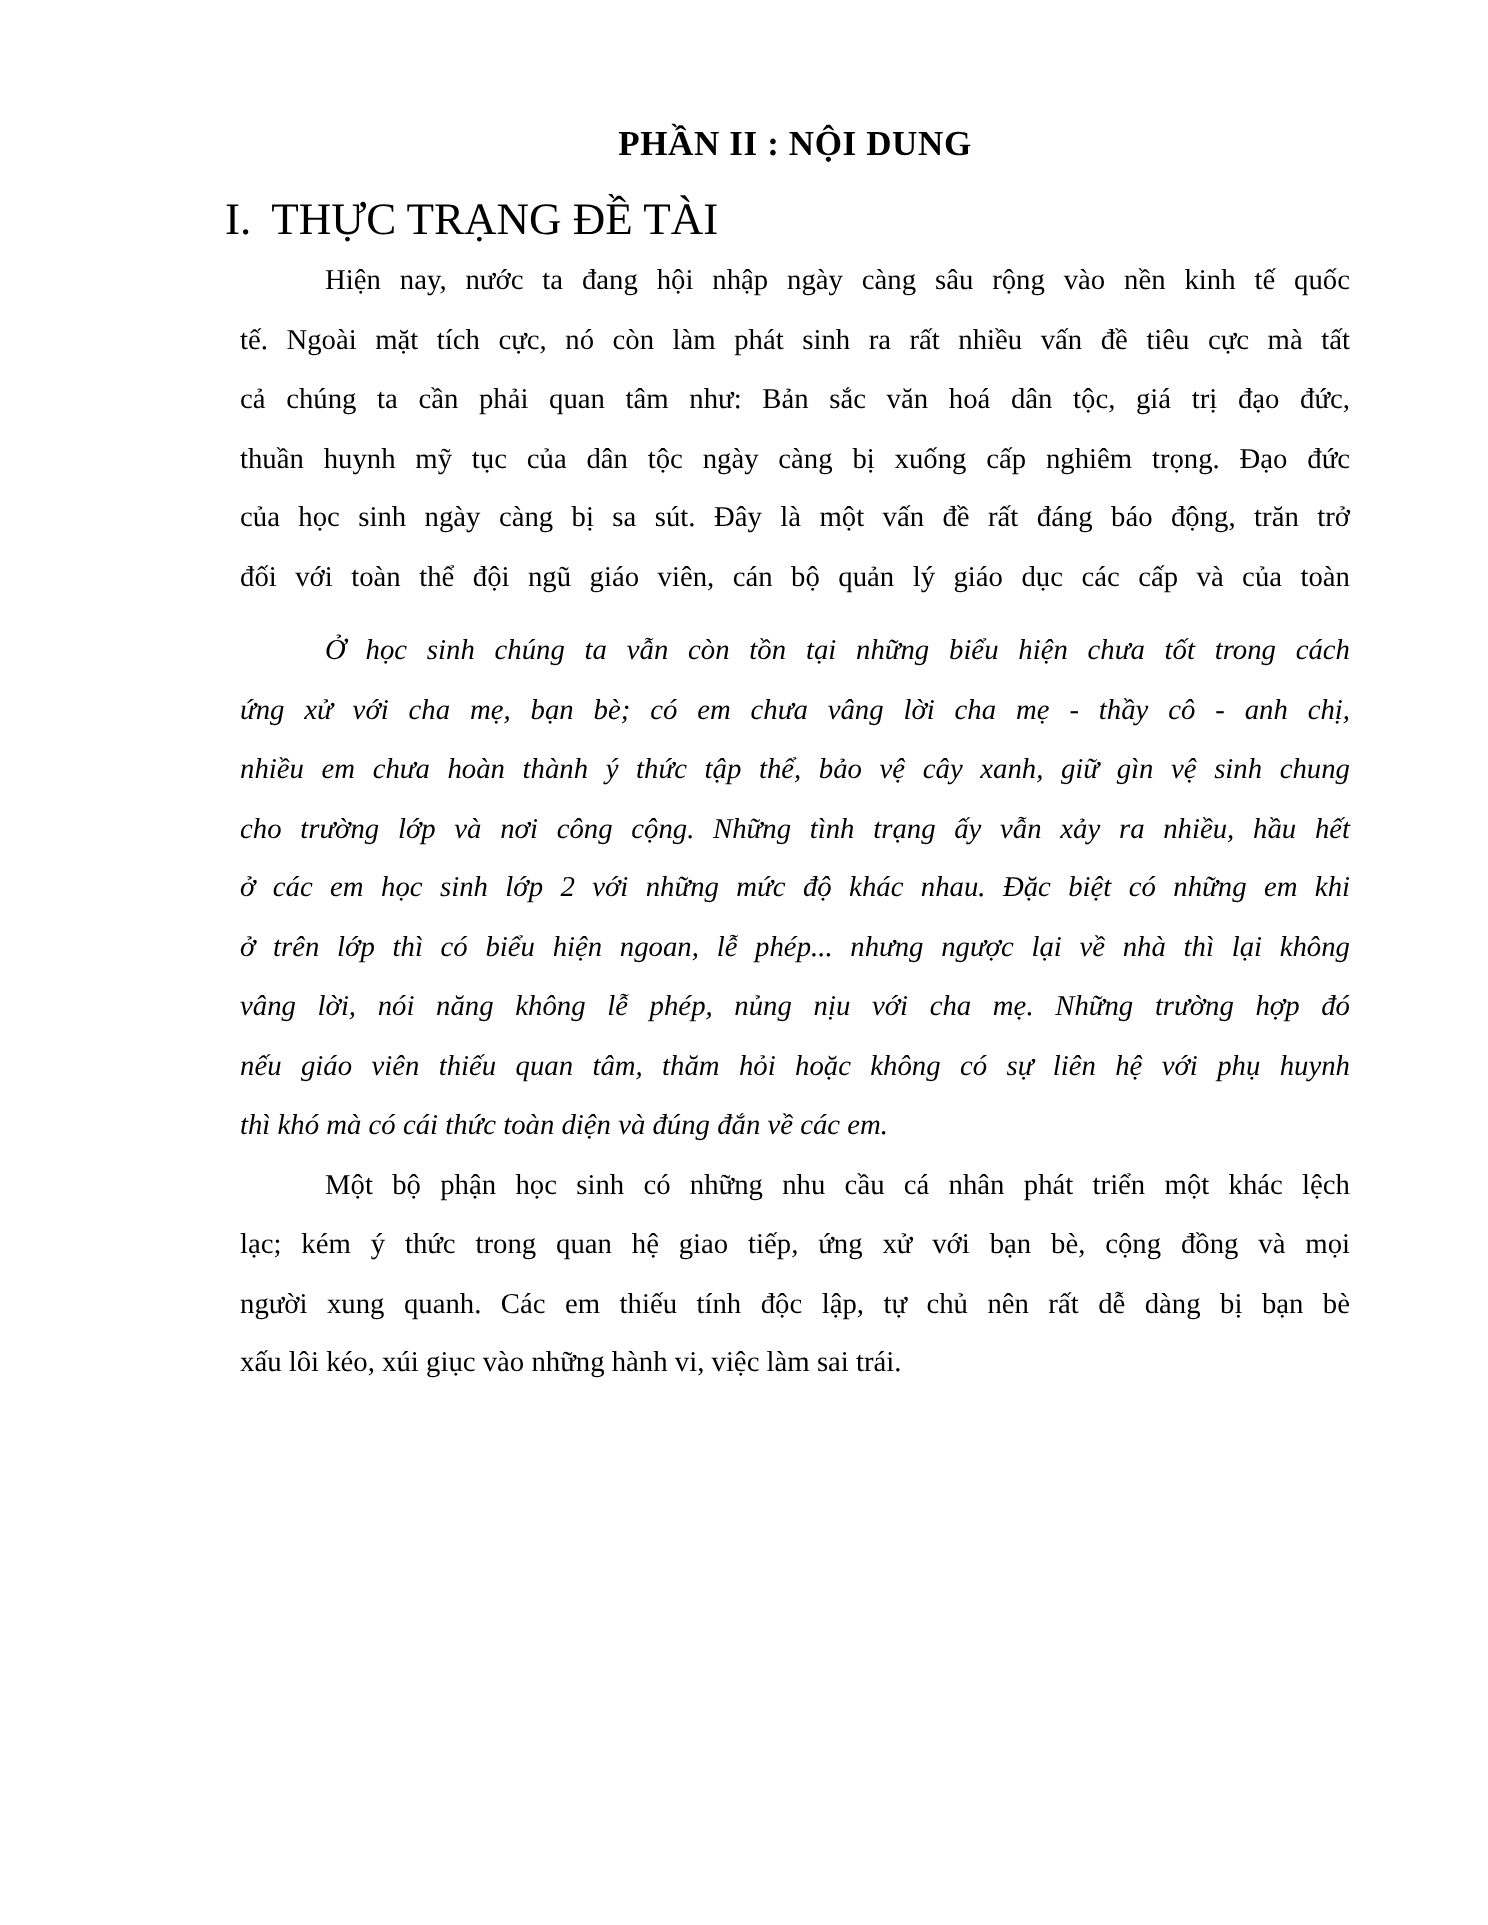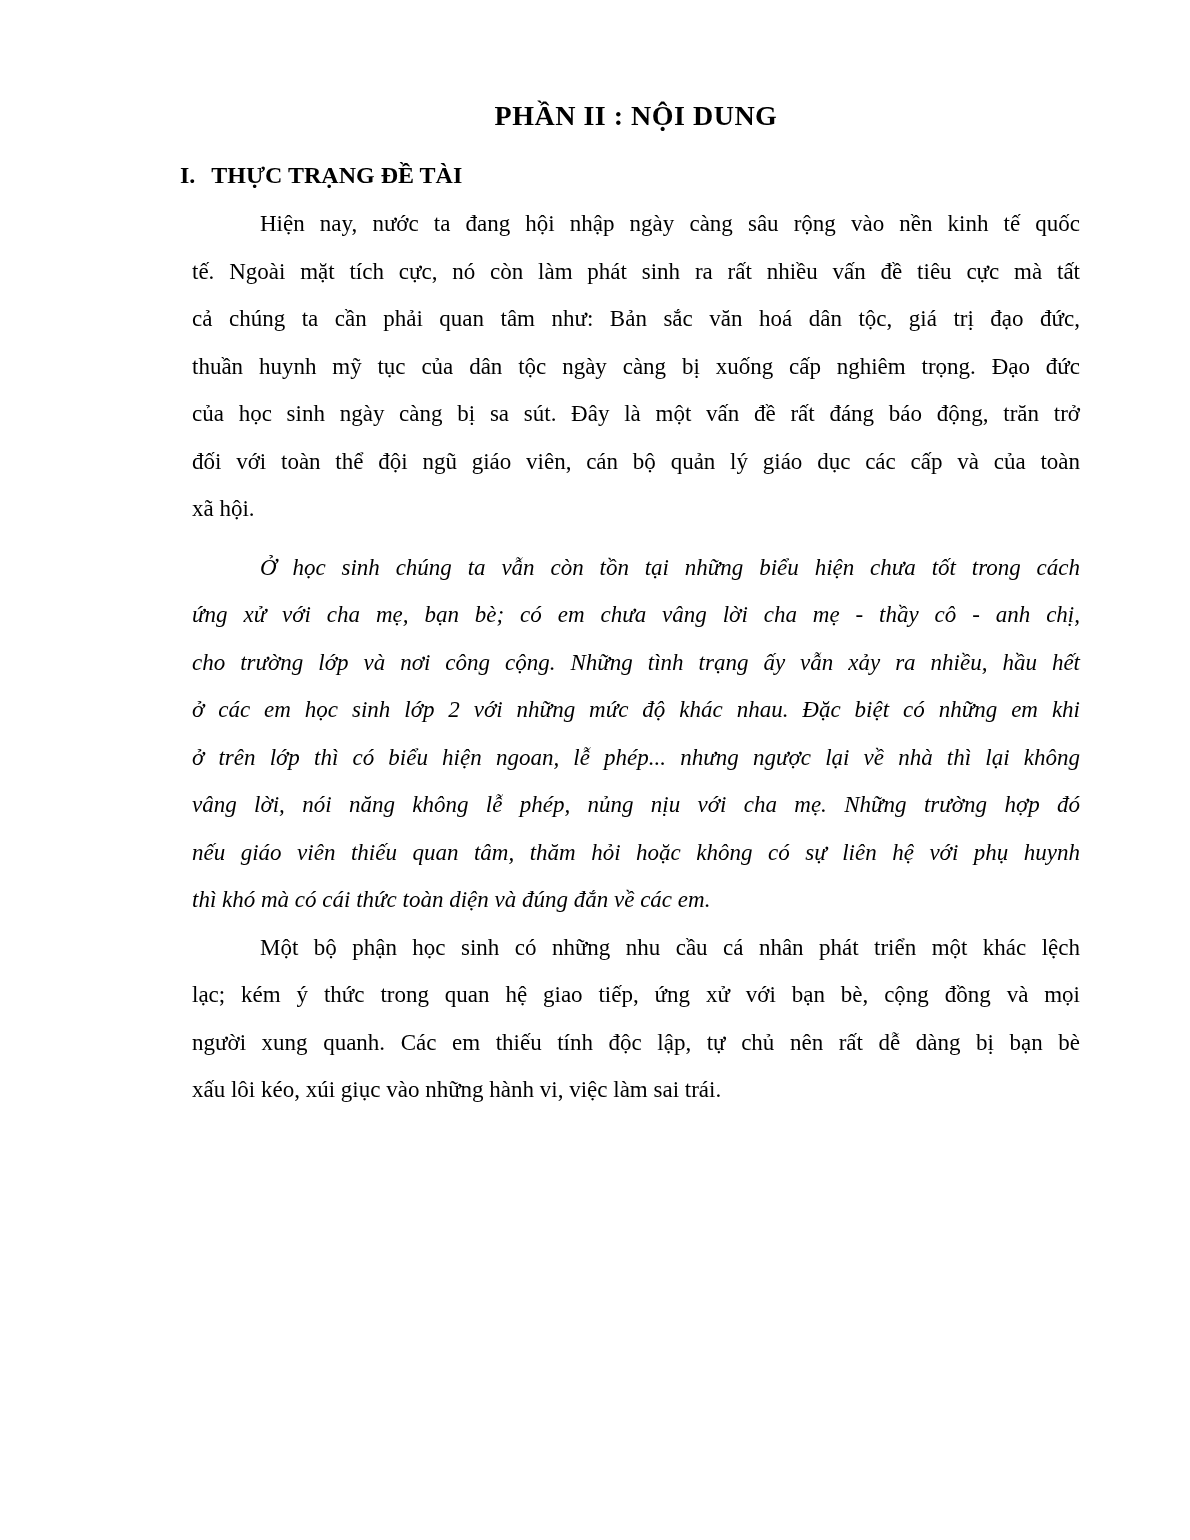--- a/index.html
+++ b/index.html
@@ -20,22 +20,22 @@
   }
   .doc-title {
     text-align: center;
     font-weight: bold;
     font-size: 28px;
     line-height: 38px;
     letter-spacing: 0.5px;
     margin-bottom: 20px;
   }
   .doc-heading {
-    font-size: 24px;
-    font-weight: bold;
+    font-size: 36px;
+    font-weight: normal;
     line-height: 40px;
     margin-left: -12px;
     margin-bottom: 5px;
   }
   .doc-heading .heading-num {
     display: inline-block;
     margin-right: 16px;
   }
   .para {
     width: 888px;
@@ -77,26 +77,26 @@
     <span class="heading-num">I.</span><span class="heading-text">THỰC TRẠNG ĐỀ TÀI</span>
   </div>
 
   <div class="para">
     <div class="line indent">Hiện nay, nước ta đang hội nhập ngày càng sâu rộng vào nền kinh tế quốc</div>
     <div class="line">tế. Ngoài mặt tích cực, nó còn làm phát sinh ra rất nhiều vấn đề tiêu cực mà tất</div>
     <div class="line">cả chúng ta cần phải quan tâm như: Bản sắc văn hoá dân tộc, giá trị đạo đức,</div>
     <div class="line">thuần huynh mỹ tục của dân tộc ngày càng bị xuống cấp nghiêm trọng. Đạo đức</div>
     <div class="line">của học sinh ngày càng bị sa sút. Đây là một vấn đề rất đáng báo động, trăn trở</div>
     <div class="line">đối với toàn thể đội ngũ giáo viên, cán bộ quản lý giáo dục các cấp và của toàn</div>
-    <div class="line lastline">xã hội.</div>
   </div>
 
   <div class="para space-before">
     <div class="line indent">Ở học sinh chúng ta vẫn còn tồn tại những biểu hiện chưa tốt trong cách</div>
     <div class="line">ứng xử với cha mẹ, bạn bè; có em chưa vâng lời cha mẹ - thầy cô - anh chị,</div>
+    <div class="line">nhiều em chưa hoàn thành ý thức tập thể, bảo vệ cây xanh, giữ gìn vệ sinh chung</div>
     <div class="line">cho trường lớp và nơi công cộng. Những tình trạng ấy vẫn xảy ra nhiều, hầu hết</div>
     <div class="line">ở các em học sinh lớp 2 với những mức độ khác nhau. Đặc biệt có những em khi</div>
     <div class="line">ở trên lớp thì có biểu hiện ngoan, lễ phép... nhưng ngược lại về nhà thì lại không</div>
     <div class="line">vâng lời, nói năng không lễ phép, nủng nịu với cha mẹ. Những trường hợp đó</div>
     <div class="line">nếu giáo viên thiếu quan tâm, thăm hỏi hoặc không có sự liên hệ với phụ huynh</div>
     <div class="line lastline">thì khó mà có cái thức toàn diện và đúng đắn về các em.</div>
   </div>
 
   <div class="para">
     <div class="line indent">Một bộ phận học sinh có những nhu cầu cá nhân phát triển một khác lệch</div>

